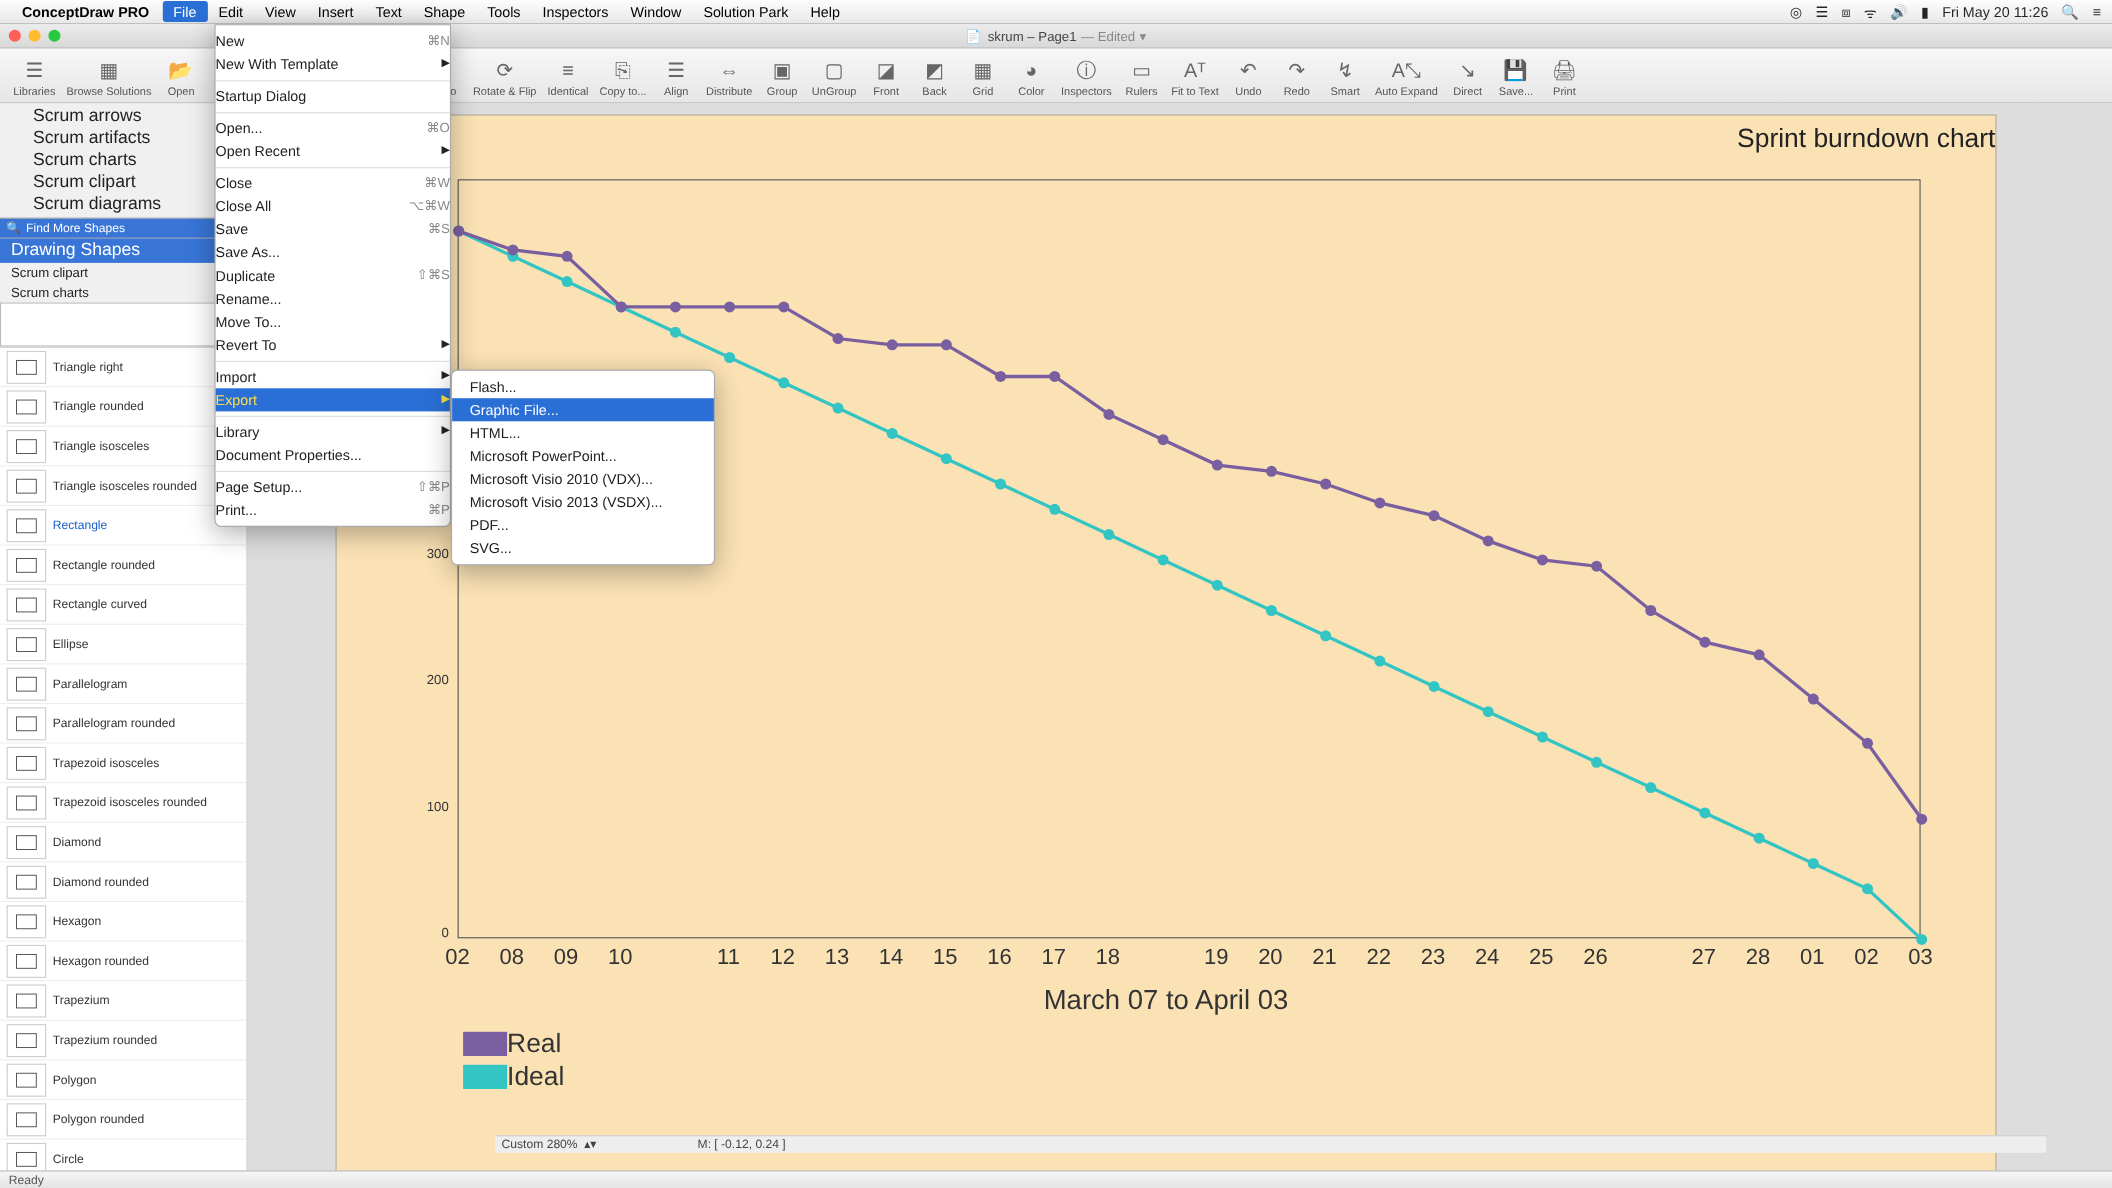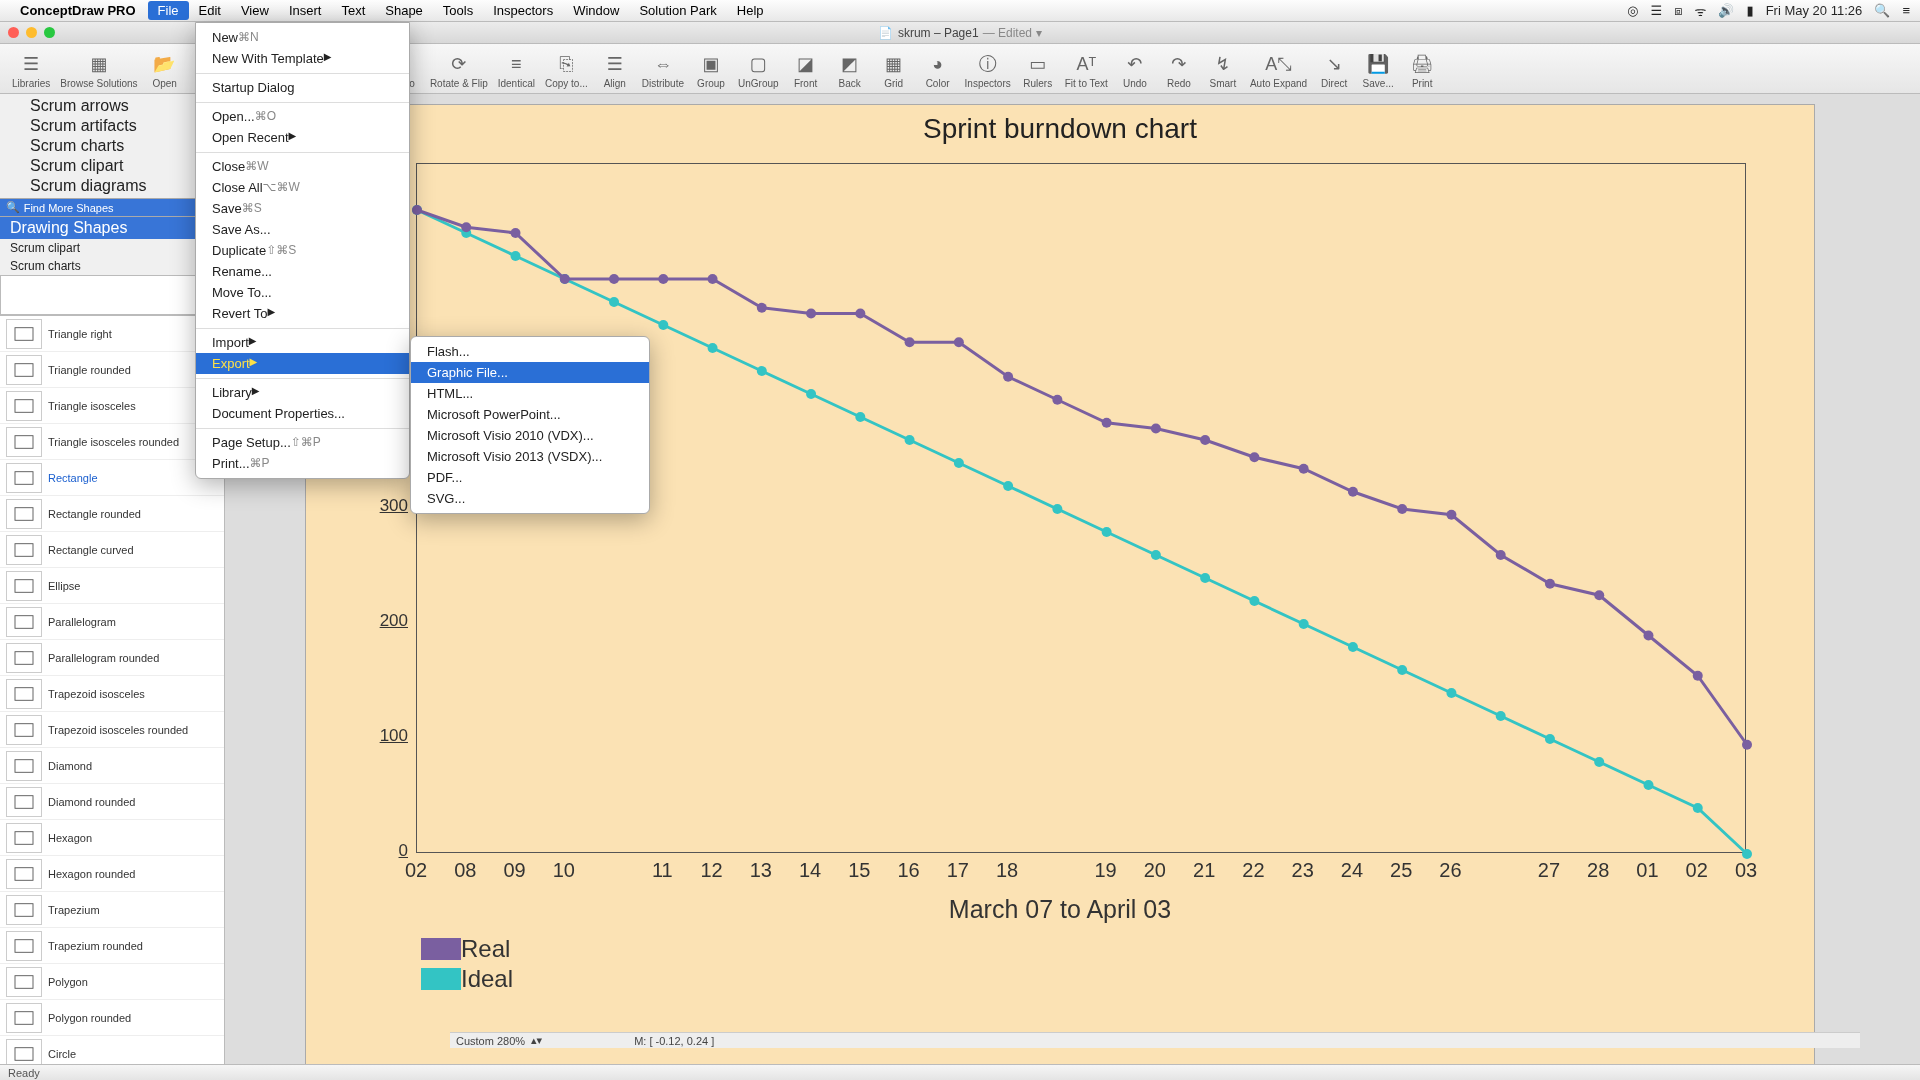--- a/index.html
+++ b/index.html
@@ -40,33 +40,33 @@
 .shape-row { display: flex; align-items: center; height: 36px; border-bottom: 1px solid #eee; }
 .shape-row .thumb { width: 36px; height: 30px; margin: 0 6px; border: 1px solid #ccc; display:flex; align-items:center; justify-content:center; background:#fff;}
 .shape-row .thumb svg { width: 22px; height: 18px; }
 .shape-row.sel .lbl { color: #1a5fcf; }
 .shape-row .lbl { font-size: 11px; color: #333; }
 
 .canvas-wrap { flex: 1; position: relative; background: #ddd; overflow: hidden; }
 .canvas { position: absolute; left: 80px; top: 10px; width: 1510px; height: 1030px; background: #fbe2b4; border: 1px solid #aaa; }
 
 
-.chart-title { text-align: center; font-size: 28px; font-weight: 500; color: #222; margin-top: 8px; }
+.chart-title { text-align: right; font-size: 24px; font-weight: 500; color: #222; margin-top: 8px; }
 .chart { position: absolute; left: 110px; top: 58px; width: 1330px; height: 690px; border: 1.5px solid #555; background: transparent; }
-.ylabel { position: absolute; font-size: 17px; color: #333; text-align: right; width: 50px; text-decoration: underline; }
+.ylabel { position: absolute; font-size: 12px; color: #333; text-align: right; width: 50px; }
 .xlabel { position: absolute; font-size: 20px; color: #333; text-align: center; transform: translateX(-50%); }
 .axis-title-y { position: absolute; left: 40px; top: 330px; transform: rotate(-90deg); transform-origin: left top; font-size: 24px; color: #333; }
 .axis-title-x { position: absolute; left: 0; right:0; top: 790px; text-align:center; font-size: 25px; color: #333; }
 .legend { position: absolute; left: 115px; top: 830px; font-size: 24px; color: #333; }
 .legend-row { display: flex; align-items: center; margin-bottom: 2px; text-align: right;}
 .legend-sw { width: 40px; height: 22px; }
 
 
 .filemenu { position: absolute; left: 195px; top: 22px; width: 215px; background: #fff; border: 1px solid #aaa; border-radius: 0 0 6px 6px; box-shadow: 0 6px 24px rgba(0,0,0,.3); padding: 4px 0; z-index: 100; font-size: 13px;}
-.fmi { display: flex; padding: 3px 16px; color: #222; position: relative;}
+.fmi { display: flex; justify-content: space-between; padding: 3px 0; color: #222; position: relative;}
 .fmi.sep { border-top: 1px solid #ddd; margin-top: 4px; padding-top: 6px;}
 .fmi.hov { background: #2a6fd6; color: #fde047; }
 .fmi .arrow { font-size: 10px; }
 .fmi .sc { color: #888; font-size: 12px; }
 
 .submenu { position: absolute; left: 410px; top: 336px; width: 240px; background: #fff; border: 1px solid #aaa; border-radius: 6px; box-shadow: 0 6px 24px rgba(0,0,0,.3); padding: 4px 0; z-index: 101; font-size: 13px;}
 .smi { padding: 3px 16px; color: #222; }
 .smi.hov { background: #2a6fd6; color: #fff; }
 
 

